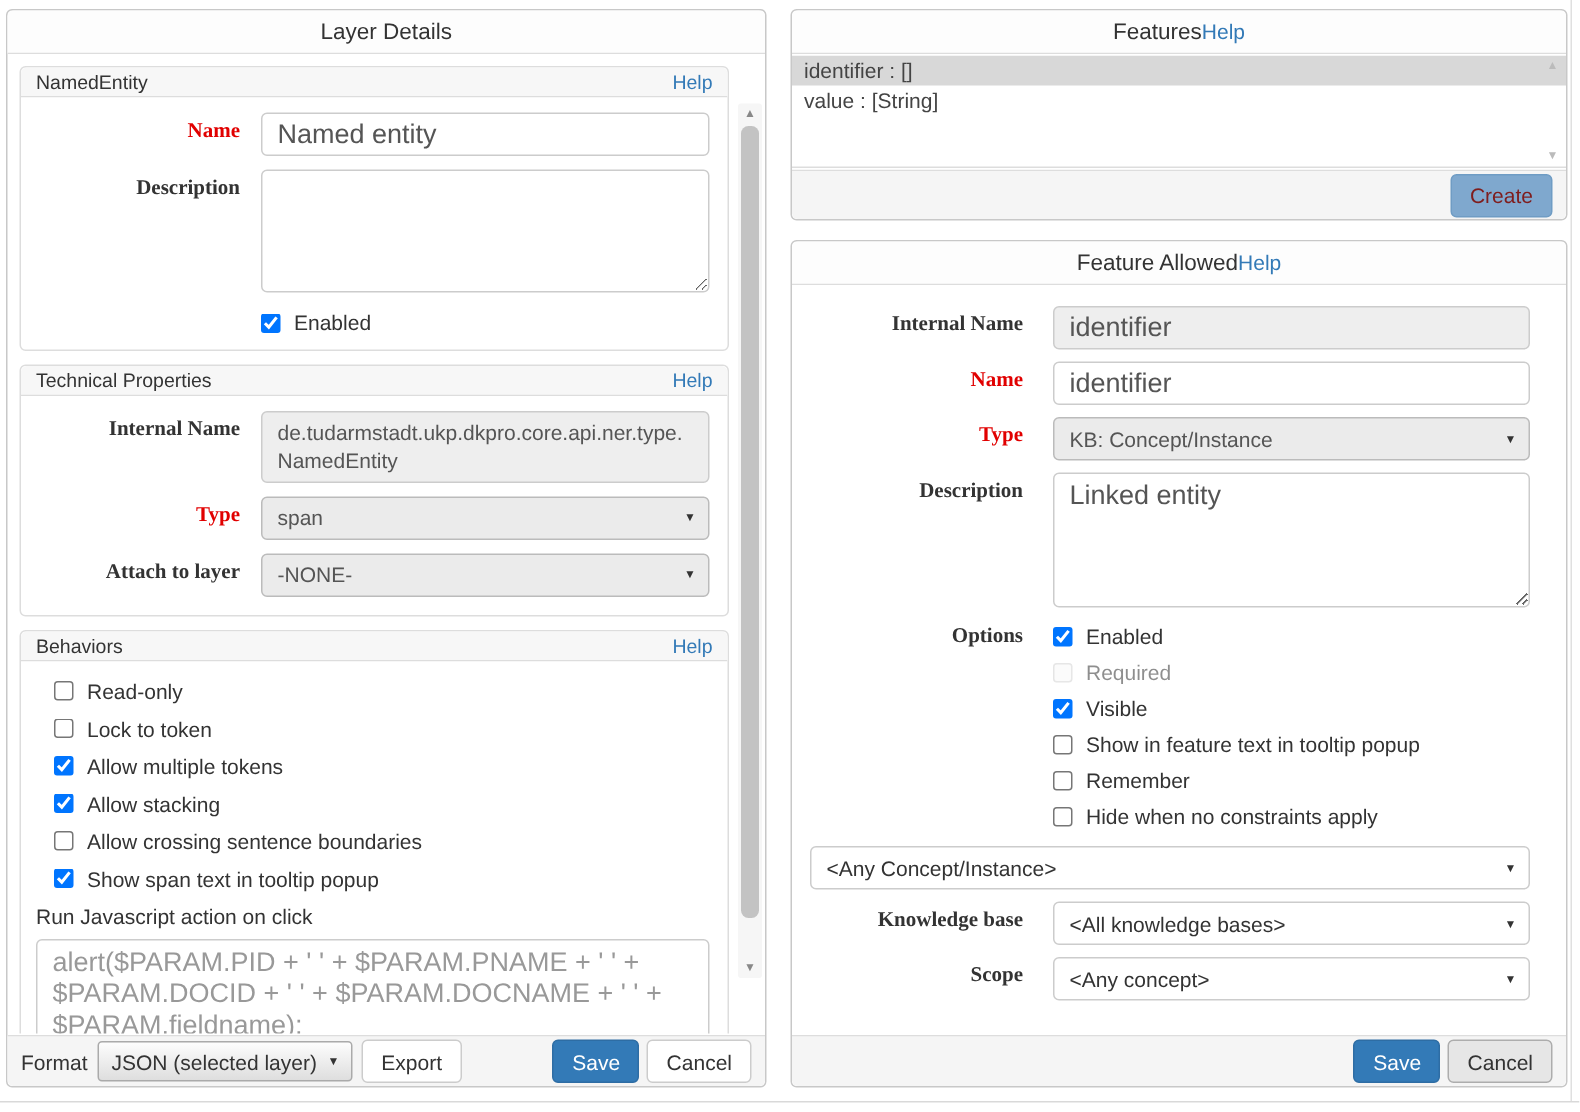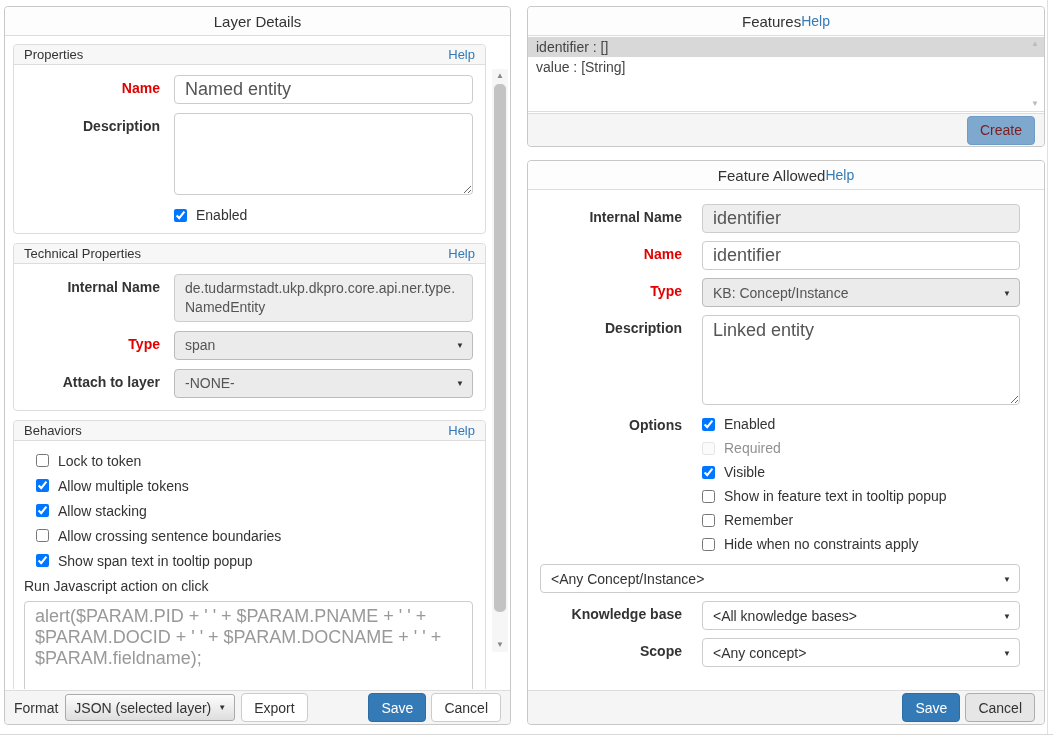--- a/index.html
+++ b/index.html
@@ -29,21 +29,21 @@
   .section { border:1px solid #ddd; border-radius:4px; margin-bottom:9px; background:#fff; }
   .section-header {
     display:flex; justify-content:space-between; align-items:center;
     background:#f7f7f7; padding:2px 10px; border-bottom:1px solid #ddd;
     font-size:13px; border-radius:4px 4px 0 0;
   }
   .section-header .help-link { font-size:13px; }
   .section-body { padding:10px 12px 6px 10px; }
 
   .form-row { display:flex; align-items:flex-start; margin-bottom:9px; }
-  .lbl { width:150px; flex:none; text-align:right; padding:5px 14px 0 0; font-weight:bold; }
+  .lbl { width:150px; flex:none; text-align:right; padding:5px 14px 0 0; font-weight:bold;font-family:Liberation Serif, serif; }
   .lbl.required { color:#e10000; }
   .ctl { flex:1; min-width:0; }
 
   .text-input, .textarea {
     width:100%; border:1px solid #ccc; border-radius:4px;
     padding:4px 10px; color:#555; background:#fff;
     font-family:"Liberation Sans","DejaVu Sans",sans-serif; font-size:18px;
   }
   .text-input { height:29px; }
   .textarea { resize:both; }
@@ -130,21 +130,21 @@
 
 <div class="panel" id="layer-panel">
   <div class="panel-header">
     <span>Layer Details</span>
   </div>
 
   <div id="layer-content">
 
     <div class="section">
       <div class="section-header">
-        <span>Properties</span>
+        <span>NamedEntity</span>
         <a class="help-link">Help</a>
       </div>
       <div class="section-body">
         <div class="form-row">
           <div class="lbl required">Name</div>
           <div class="ctl"><input class="text-input" value="Named entity" style=""></div>
         </div>
         <div class="form-row">
           <div class="lbl">Description</div>
           <div class="ctl"><textarea class="textarea" style="height: 82px;"></textarea></div>
@@ -196,20 +196,24 @@
 
     <div class="section">
       <div class="section-header">
         <span>Behaviors</span>
         <a class="help-link">Help</a>
       </div>
       <div class="section-body">
         <div class="behaviors-list">
           <label class="cb-row">
             <input type="checkbox" style="">
+            <span>Read-only</span>
+          </label>
+          <label class="cb-row">
+            <input type="checkbox" style="">
             <span>Lock to token</span>
           </label>
           <label class="cb-row">
             <input type="checkbox" checked="" style="">
             <span>Allow multiple tokens</span>
           </label>
           <label class="cb-row">
             <input type="checkbox" checked="" style="">
             <span>Allow stacking</span>
           </label>

